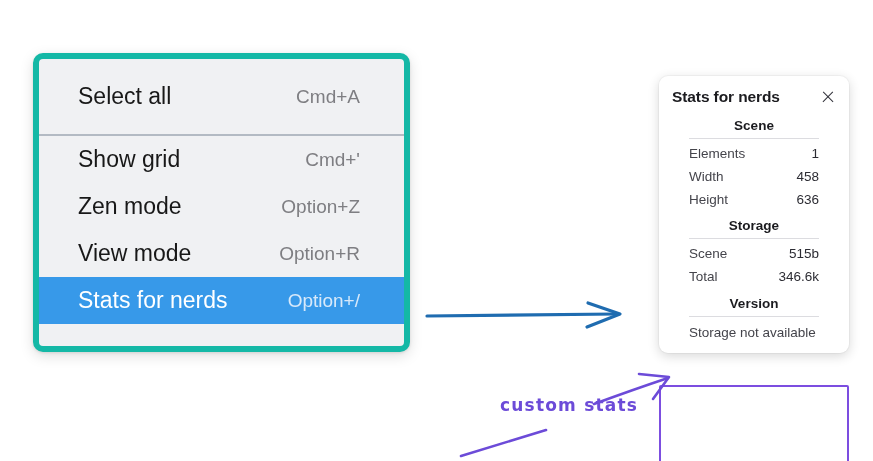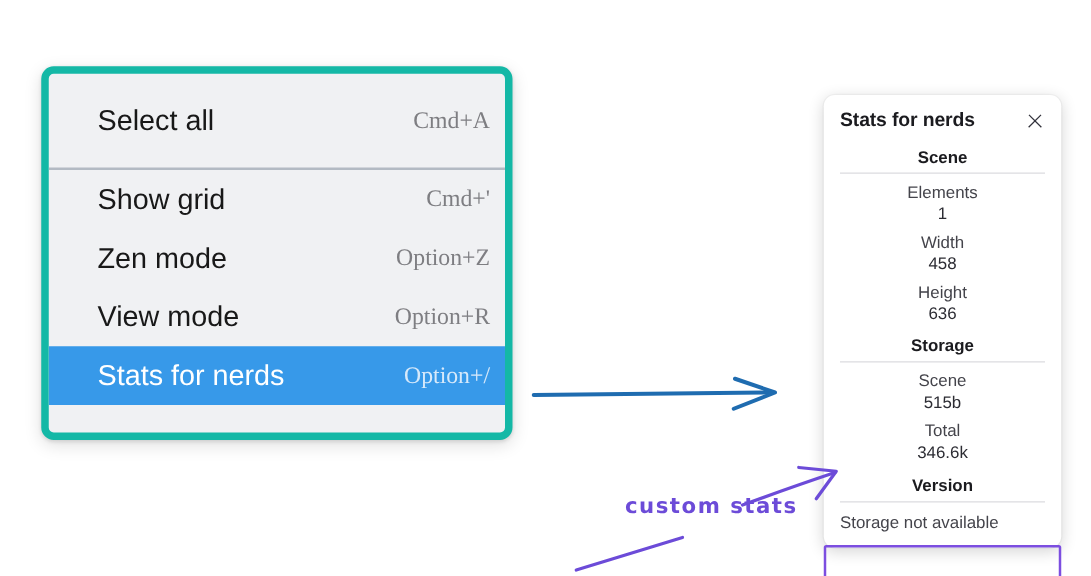--- a/index.html
+++ b/index.html
@@ -51,25 +51,24 @@
     cursor: default;
   }
   .menu-item .label {
     font-size: 23px;
     color: #181818;
     letter-spacing: 0px;
     white-space: nowrap;
   }
   .menu-item .shortcut {
     position: absolute;
-    right: 12px;
+    right: 44px;
     font-size: 19px;
     color: #7e7e82;
     white-space: nowrap;
-    font-family: Liberation Serif, serif;
   }
   .menu-item.selected {
     background: #3799e9;
   }
   .menu-item.selected .label { color: #ffffff; }
   .menu-item.selected .shortcut { color: #d7e9fa; text-align: center; }
 
   
   #stats-panel {
     position: absolute;
@@ -109,42 +108,41 @@
     left: 50%;
     top: 50%;
     width: 14px;
     height: 1.4px;
     background: #31313a;
     transform-origin: center;
   }
   .close-icon::before { transform: translate(-50%,-50%) rotate(45deg); }
   .close-icon::after  { transform: translate(-50%,-50%) rotate(-45deg); }
 
-  .sect { padding: 0 13px; }
+  .sect { padding: 0 30px; }
   .sect-title {
     text-align: center;
     font-size: 13.5px;
     font-weight: bold;
     color: #1b1b1f;
     padding: 1px 0 5px 0;
   }
   .sect-rule {
     height: 1px;
     background: #dcdce0;
     margin: 0 0 3px 0;
   }
   .kv-row {
     display: flex;
     justify-content: space-between;
-    align-items: center;
+    align-items: flex-start;
     font-size: 13.5px;
     color: #3b3b42;
     padding: 3px 0 3px 0;
     line-height: 17px;
-    flex-direction: column;
   }
   .kv-row .k { color: #44444b; }
   .kv-row .v { color: #2c2c33; }
   .single-row {
     font-size: 13.5px;
     color: #44444b;
     padding: 4px 0 2px 0;
     line-height: 17px;
     white-space: nowrap;
   }

